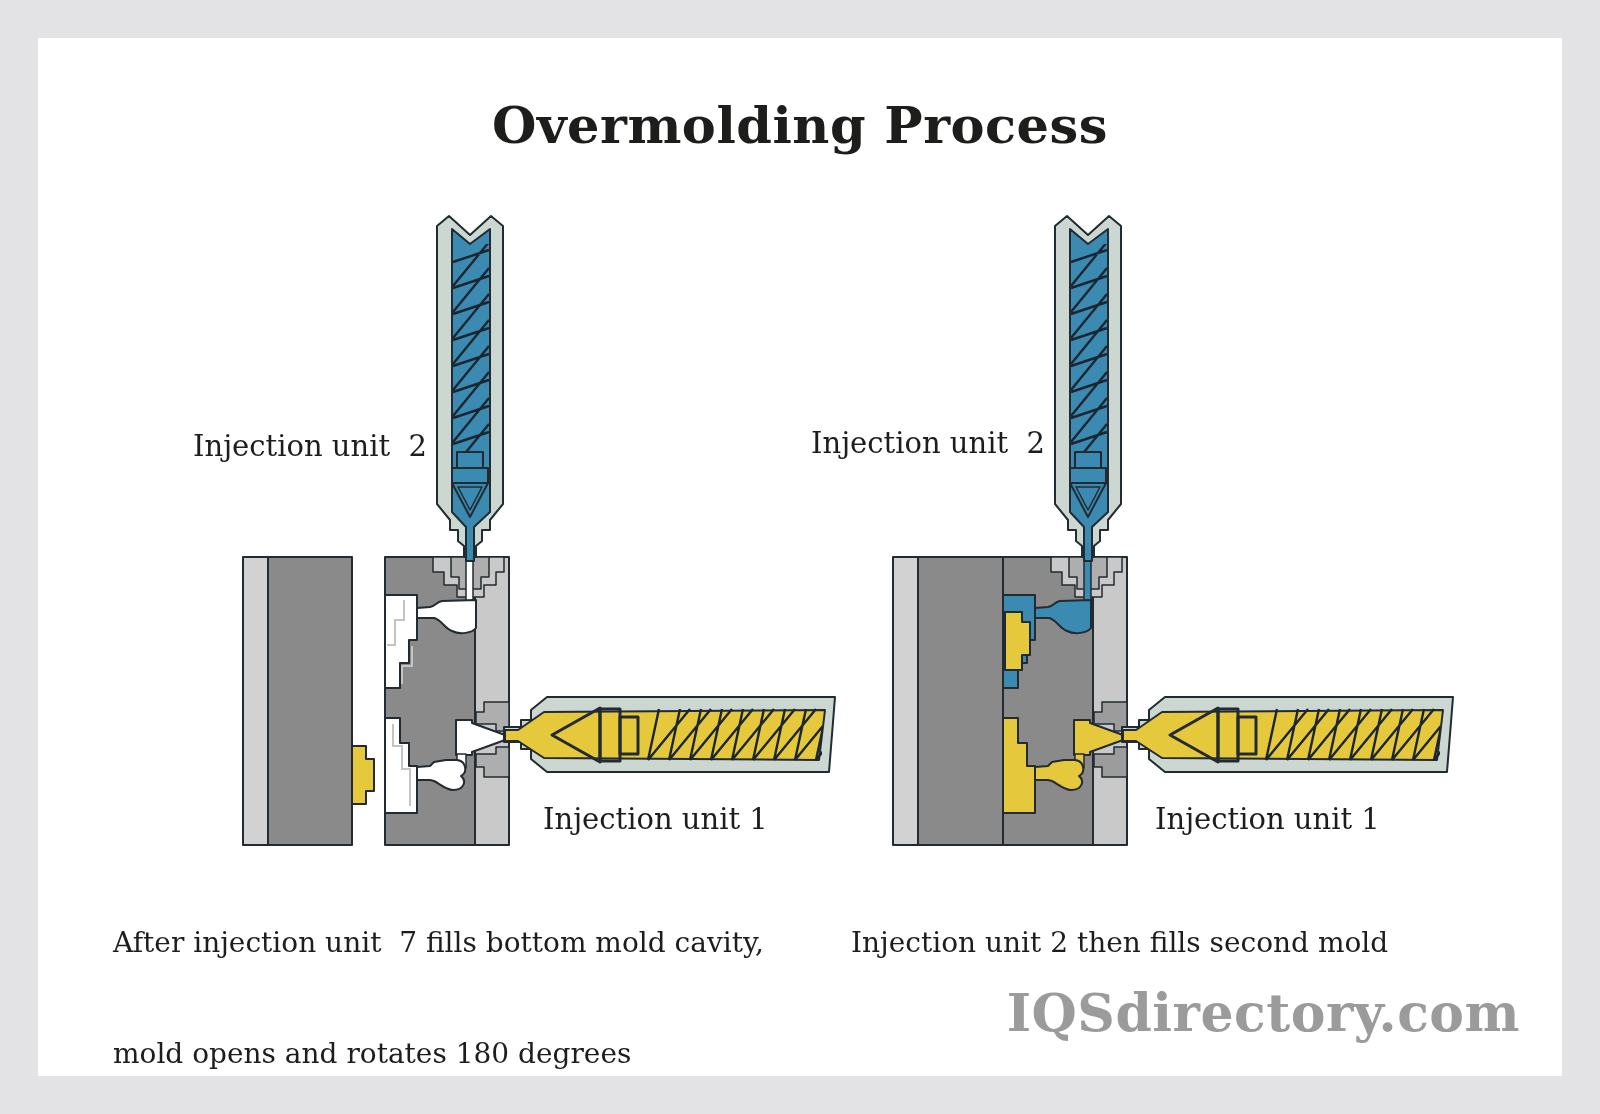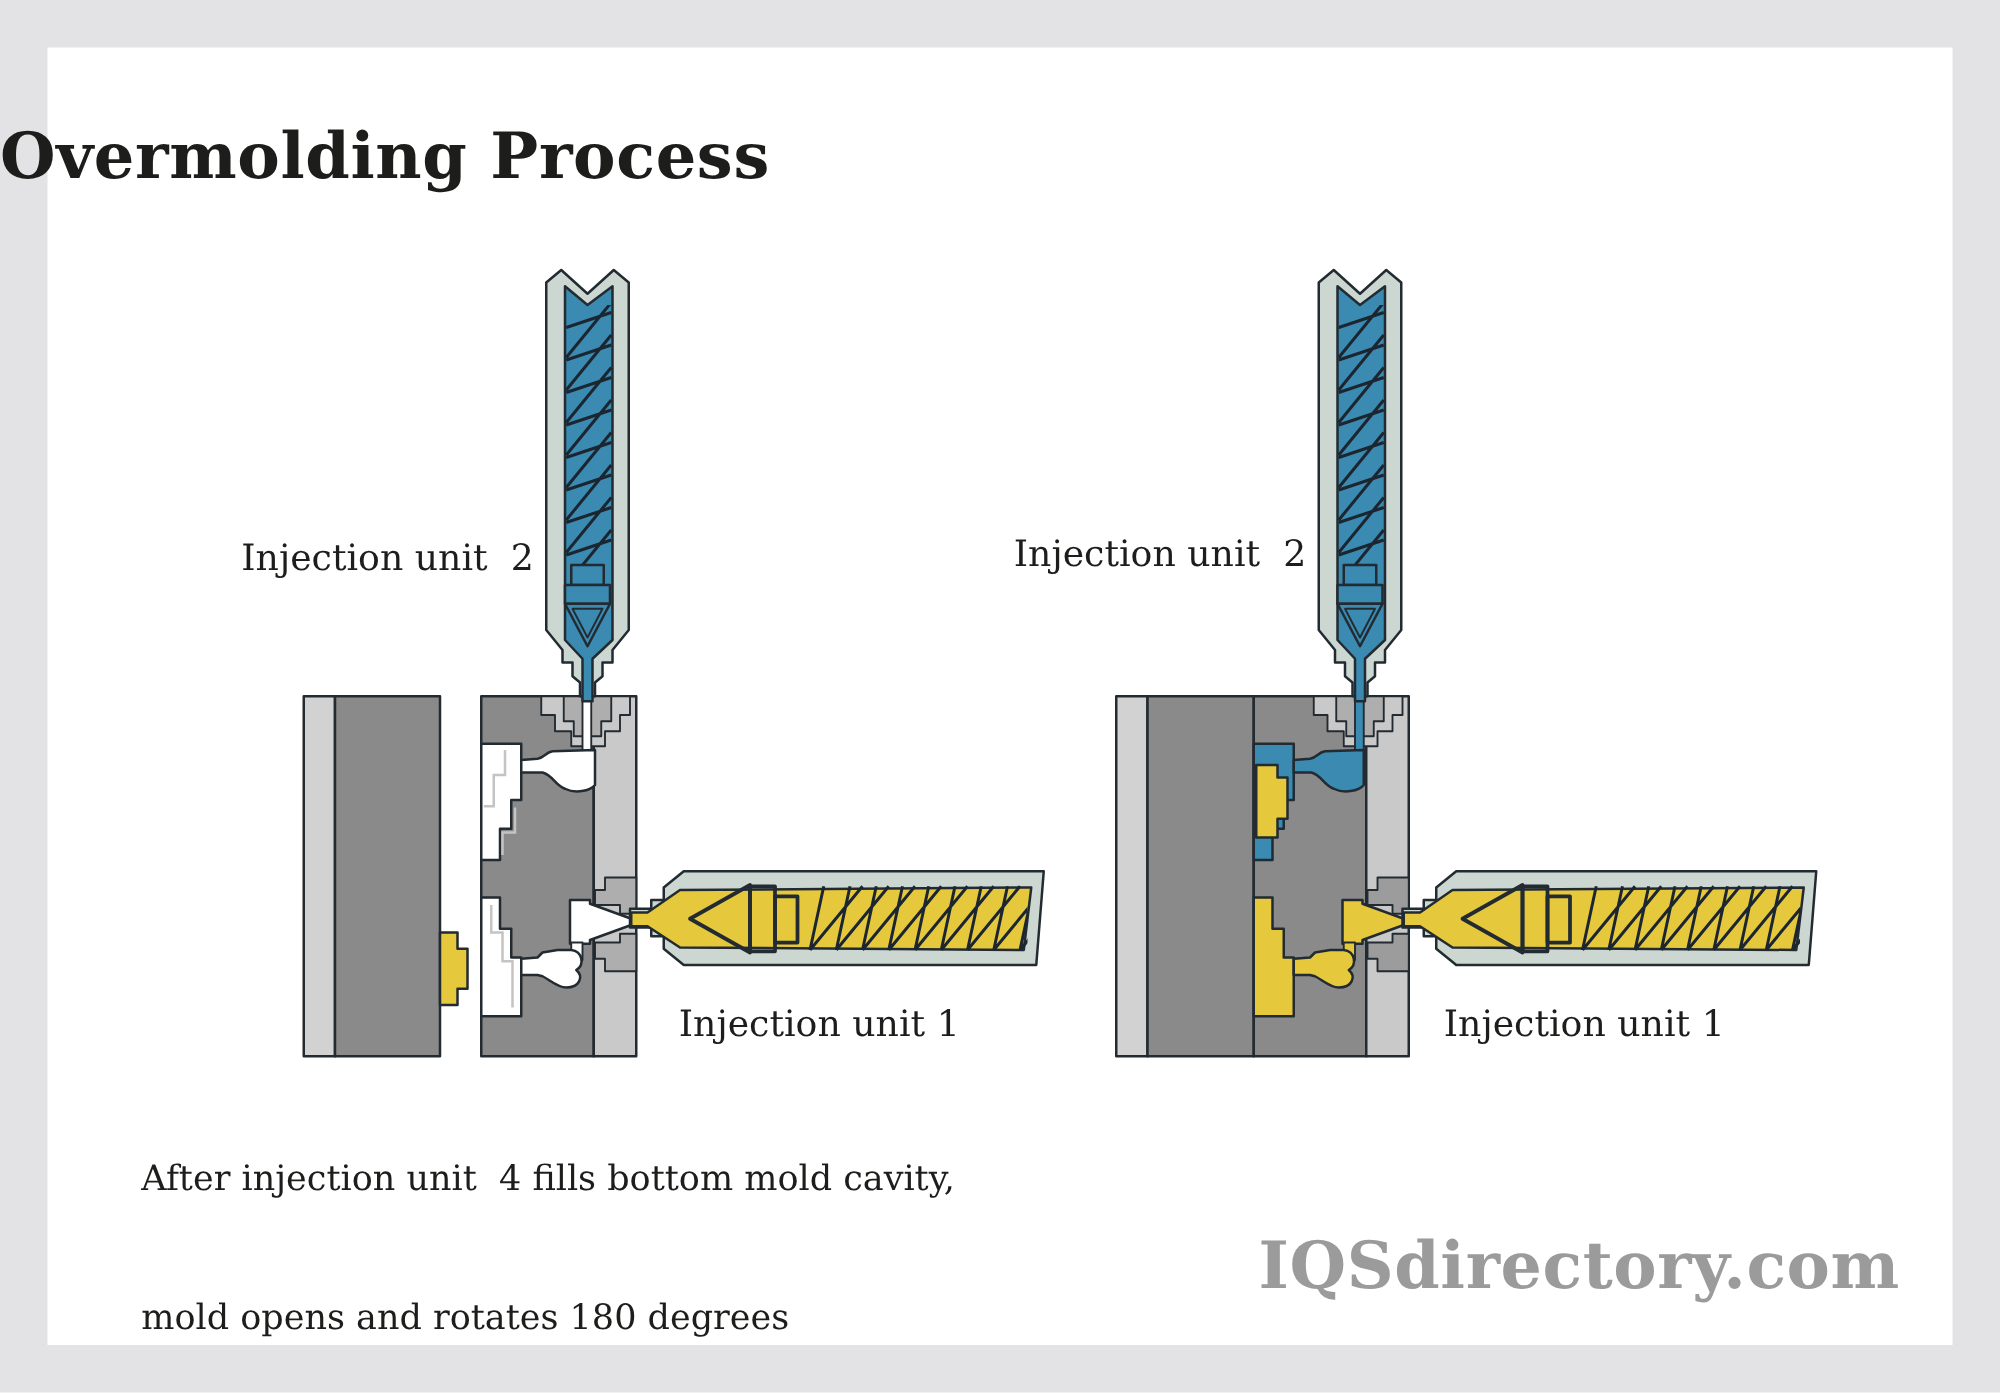--- a/index.html
+++ b/index.html
@@ -1,21 +1,21 @@
 <!DOCTYPE html>
 <html style="--background: #e3e3e5; --card: #ffffff; --text: #1d1d1b; --watermark: #9b9b9b; --outline: #222b31; --screwline: #1c2630; --mold_dark: #8a8a8a; --mold_light: #c9c9c9; --platen_light: #d2d2d2; --recess: #aeaeae; --recess_dark: #9c9c9c; --barrel: #ccd7d2; --blue: #3a8ab1; --yellow: #e6c83d; --cavity: #ffffff;"><head>
 <meta charset="utf-8">
 <style>
   html,body{margin:0;padding:0;}
   body{font-family:"DejaVu Serif","Liberation Serif",serif;}
   #stage{position:relative;width:1600px;height:1114px;background:var(--background,#e3e3e5);overflow:hidden;}
   #card{position:absolute;left:38px;top:38px;right:38px;bottom:38px;background:var(--card,#fff);}
   #art{position:absolute;left:0;top:0;width:1600px;height:1114px;}
   .txt{position:absolute;color:var(--text,#1d1d1b);white-space:pre;}
-  #title{left:0;top:95px;width:1600px;text-align:left;font-size:51px;font-weight:700;letter-spacing:0.5px;}
+  #title{left:0;top:95px;width:1600px;text-align:center;font-size:51px;font-weight:700;letter-spacing:0.5px;}
   .lbl{font-size:29px;margin-top:28px;}
   #lbl-left-unit2{left:193px;top:401px;}
   #lbl-right-unit2{left:811px;top:398px;}
   #lbl-left-unit1{left:543px;top:774px;}
   #lbl-right-unit1{left:1155px;top:774px;}
   .cap{font-size:28px;line-height:37px;}
   #cap-left{left:113px;top:850px;}
   #cap-right{left:851px;top:850px;}
   #watermark{right:80px;top:982px;font-size:52px;font-weight:700;color:var(--watermark,#9b9b9b);letter-spacing:0.5px;}
   
@@ -130,20 +130,21 @@
   </svg>
 
   <div id="title" class="txt">Overmolding Process</div>
 
   <div id="lbl-left-unit2" class="txt lbl">Injection unit  2</div>
   <div id="lbl-right-unit2" class="txt lbl">Injection unit  2</div>
   <div id="lbl-left-unit1" class="txt lbl">Injection unit 1</div>
   <div id="lbl-right-unit1" class="txt lbl">Injection unit 1</div>
 
   <div id="cap-left" class="txt cap">
-    <div>After injection unit  4 fills bottom mold cavity,</div>
+    <div>After injection unit  7 fills bottom mold cavity,</div>
     <div>mold opens and rotates 180 degrees</div>
   </div>
   <div id="cap-right" class="txt cap">
+    <div>Injection unit 2 then fills second mold</div>
   </div>
 
   <div id="watermark" class="txt">IQSdirectory.com</div>
 </div>
 
 </body></html>

